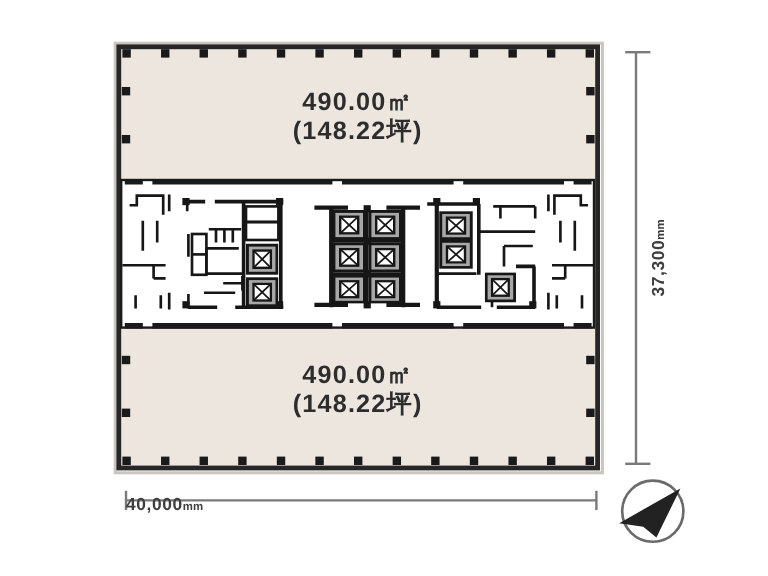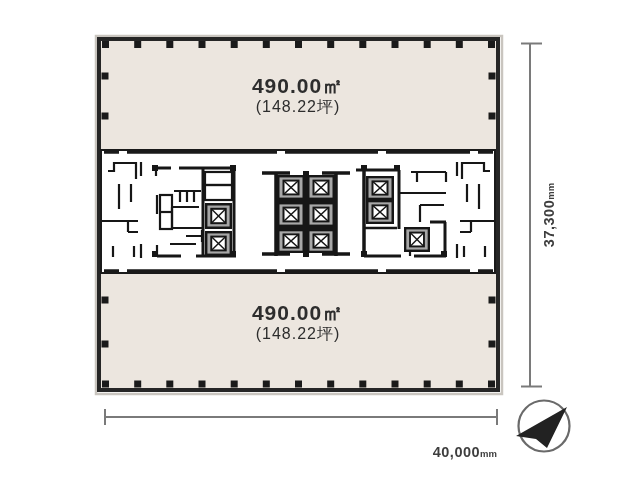--- a/index.html
+++ b/index.html
@@ -4,25 +4,25 @@
 <title>Floor Plan</title>
 <style>
   html,body{margin:0;padding:0;background:#ffffff;}
   #stage{
     position:relative;width:640px;height:476px;background:#ffffff;overflow:hidden;
     font-family:"Liberation Sans","DejaVu Sans",sans-serif;
   }
   #plan-svg{position:absolute;left:0;top:0;}
   .label-block{position:absolute;text-align:center;color:#2d2d2d;}
   .area-line1{font-size:21px;font-weight:700;letter-spacing:1px;line-height:1.1;}
-  .area-line2{font-size:16px;font-weight:400;letter-spacing:1px;line-height:1.25;}
+  .area-line2{font-size:21px;font-weight:700;letter-spacing:1px;line-height:1.25;}
   .dim-text{position:absolute;color:#3e3e3e;font-weight:700;white-space:nowrap;}
   .dim-value{font-size:14.5px;letter-spacing:0.5px;}
   .dim-unit{font-size:9.5px;letter-spacing:0;}
-  #dim-bottom-text{left:105px;top:443px;width:392px;text-align:right;}
+  #dim-bottom-text{left:105px;top:412px;width:392px;text-align:left;}
   #dim-right-text{left:549px;top:215px;transform:translate(-50%,-50%) rotate(-90deg);}
 </style>
 </head>
 <body>
 
 <div id="stage">
 
   <svg id="plan-svg" width="640" height="480" viewBox="0 0 640 480">
     <defs>
       <symbol id="elev" viewBox="0 0 28 26" preserveAspectRatio="none">

